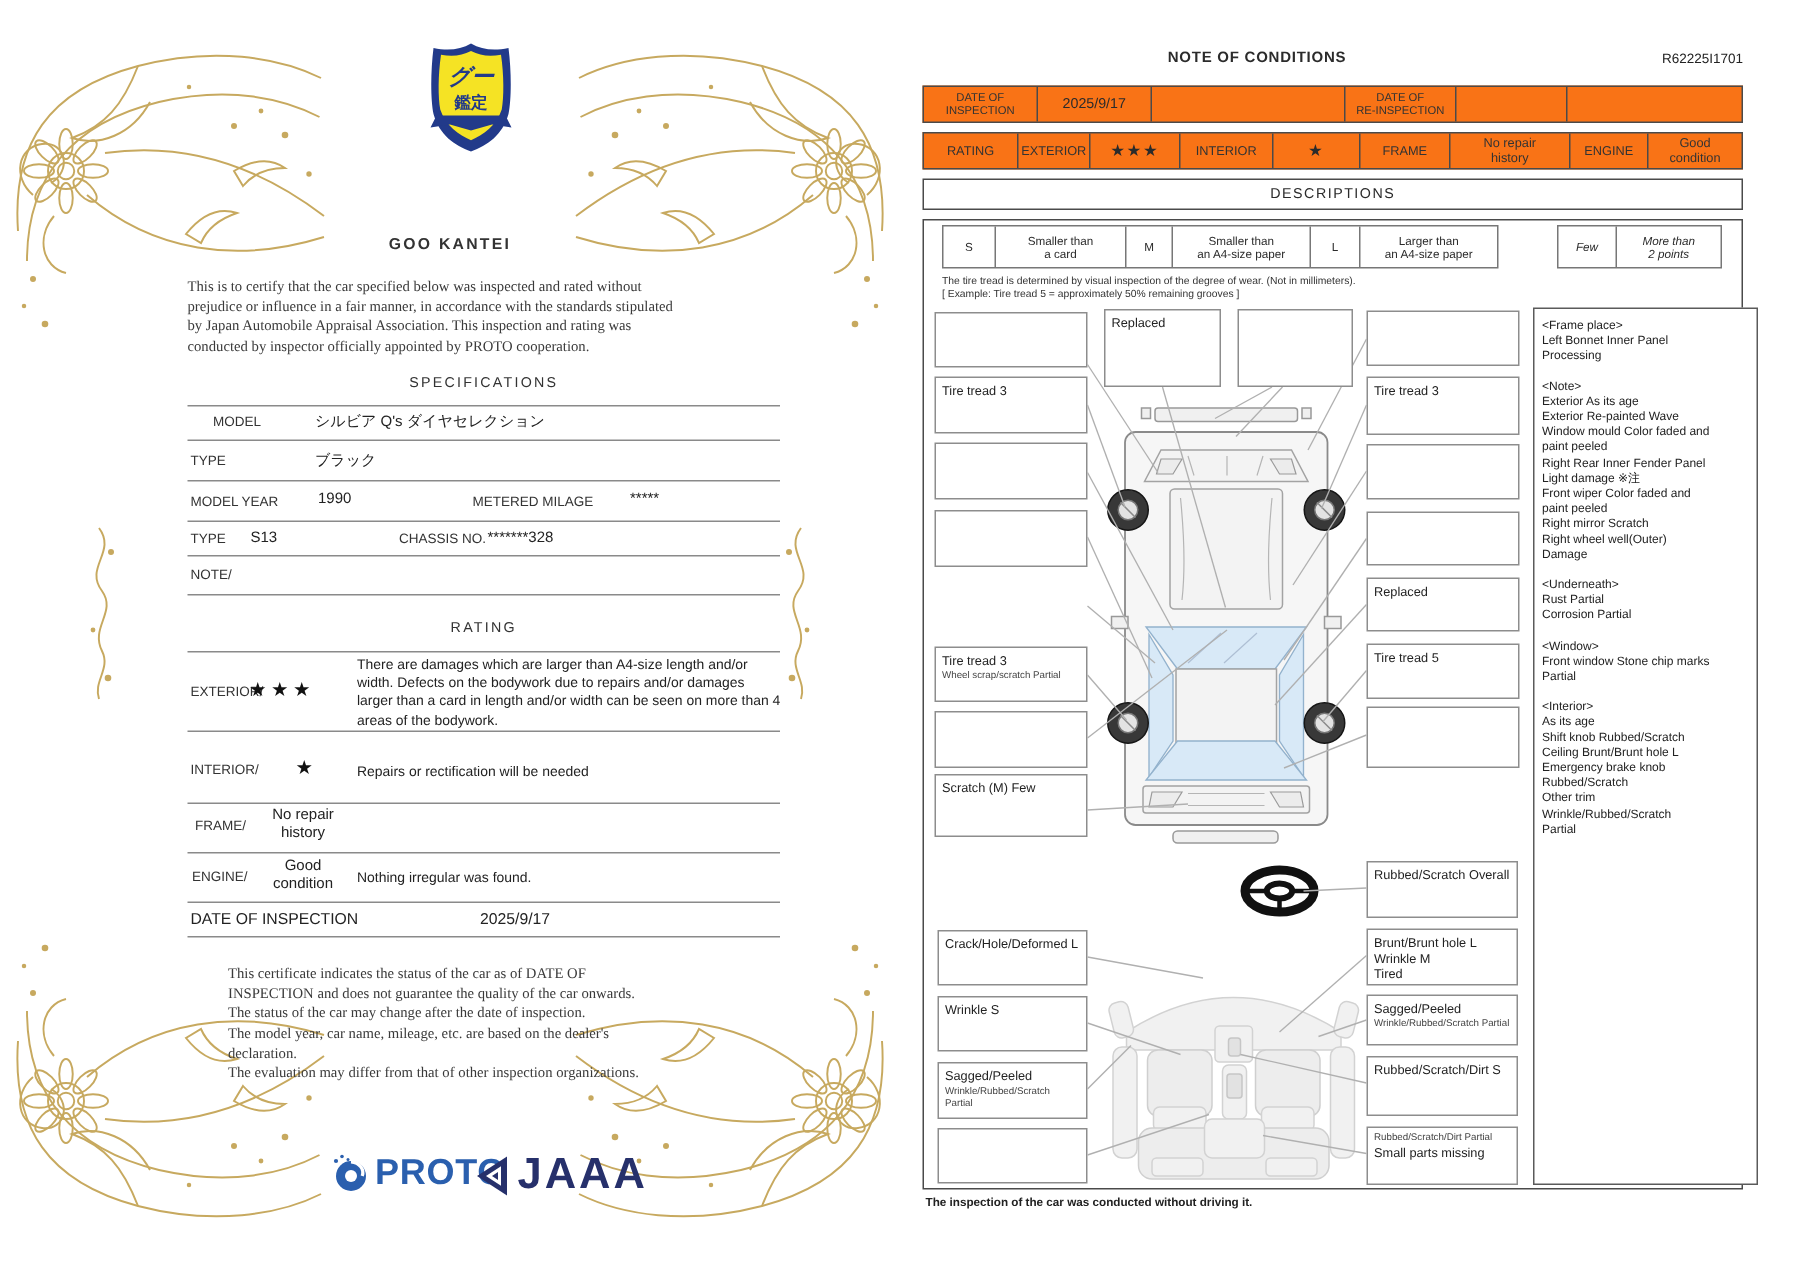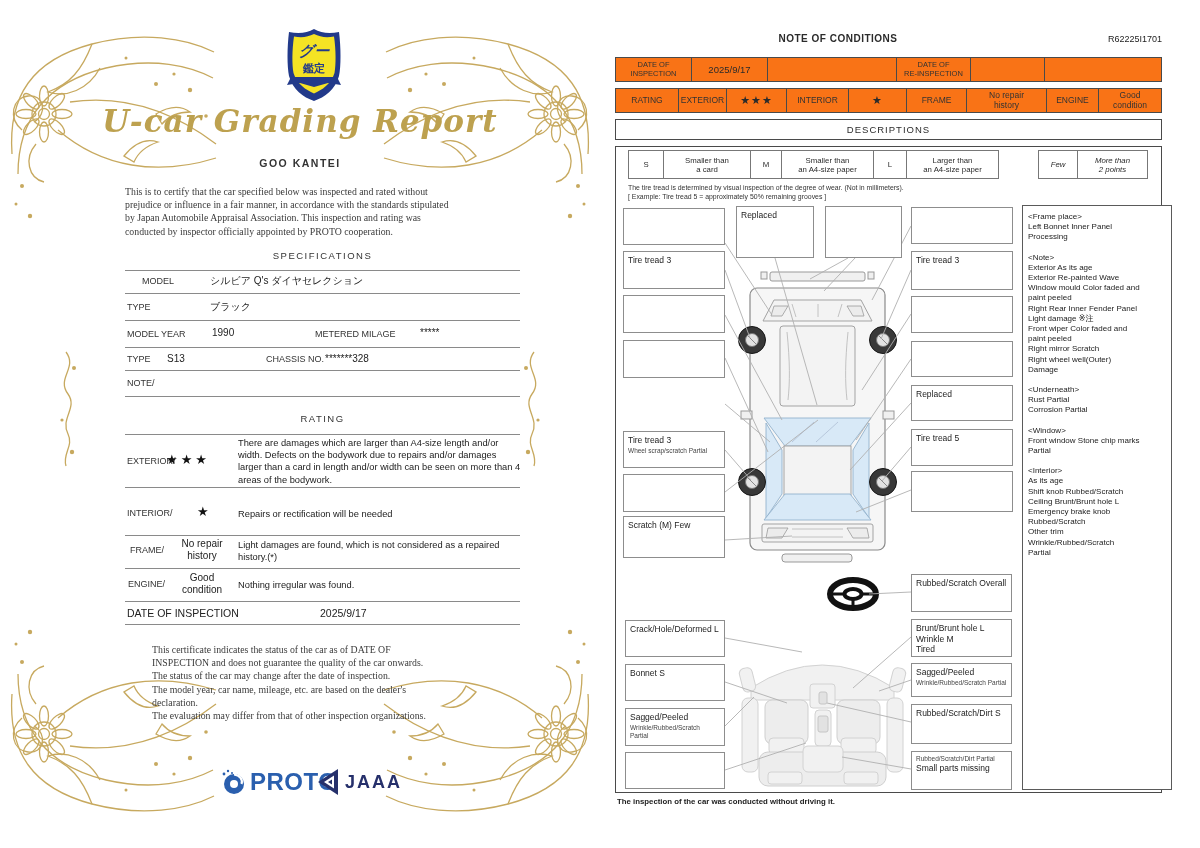--- a/index.html
+++ b/index.html
@@ -17,21 +17,21 @@
   .org{font-size:10.5px;font-weight:bold;letter-spacing:1.5px;text-align:center;color:#333;}
   .serif{font-family:"Liberation Serif","DejaVu Serif",serif;font-size:9.8px;line-height:13.2px;color:#3a3a3a;}
   .heading{font-size:9.5px;letter-spacing:1.5px;text-align:center;color:#333;}
   .rule{position:absolute;left:125px;width:395px;height:1px;background:#8a8a8a;}
   .lbl{font-size:9px;color:#333;}
   .val{font-size:10px;color:#222;}
   .stars3{font-size:13px;letter-spacing:3px;color:#111;}
   .rdesc{font-size:9.3px;line-height:12.2px;color:#222;}
   .ctr{text-align:center;}
   .proto-txt{font-size:24px;font-weight:800;color:#2a5fae;letter-spacing:.5px;}
-  .jaaa-txt{font-size:18px;font-weight:800;color:#26306b;letter-spacing:2px;}
+  .jaaa-txt{font-size:29px;font-weight:800;color:#26306b;letter-spacing:2px;}
   
   .row-table{position:absolute;display:flex;border:1px solid #4a4a4a;box-sizing:border-box;background:#f97316;}
   .cell{display:flex;align-items:center;justify-content:center;text-align:center;box-sizing:border-box;
     border-left:1px solid #4a4a4a;height:100%;}
   .cell:first-child{border-left:none;}
   .t-label{font-size:7.5px;line-height:8.6px;color:#333;}
   .t-value{font-size:9.5px;}
   .t-star{font-size:11px;letter-spacing:1px;}
   .big-box{position:absolute;border:1.5px solid #4a4a4a;box-sizing:border-box;}
   .desc-bar{position:absolute;border:1px solid #4a4a4a;box-sizing:border-box;display:flex;align-items:center;
@@ -119,21 +119,20 @@
   </svg>
 
   <svg class="abs" style="left:283px;top:28px;" width="62" height="74" viewBox="0 0 62 74">
     <path d="M31,1 C38,5 46,6 56,4 C58,20 58,38 56,48 C52,62 42,69 31,73 C20,69 10,62 6,48 C4,38 4,20 6,4 C16,6 24,5 31,1 Z" fill="#223a8a"></path>
     <path d="M31,6 C37,9 43,10 51,8.5 C53,22 53,37 51.5,45 C48,56 39,62 31,65.5 C23,62 14,56 10.5,45 C9,37 9,22 11,8.5 C19,10 25,9 31,6 Z" fill="#f5e324"></path>
     <text x="31" y="28" text-anchor="middle" font-size="15" font-weight="bold" font-style="italic" fill="#223a8a">グー</text>
     <text x="31" y="44" text-anchor="middle" font-size="11" font-weight="bold" fill="#223a8a">鑑定</text>
     <path d="M8,49 L54,49 L58,57 L45,55 L31,59 L17,55 L4,57 Z" fill="#223a8a"></path>
   </svg>
 
-  <div class="abs cert-title" style="left:40px;top:103px;width:520px;">U-car Grading Report</div>
   <div class="abs org" style="left:40px;top:157px;width:520px;">GOO KANTEI</div>
 
   <div class="abs serif pre" style="left:125px;top:185px;width:405px;">This is to certify that the car specified below was inspected and rated without
 prejudice or influence in a fair manner, in accordance with the standards stipulated
 by Japan Automobile Appraisal Association. This inspection and rating was
 conducted by inspector officially appointed by PROTO cooperation.</div>
 
   <div class="abs heading" style="left:125px;top:250px;width:395px;">SPECIFICATIONS</div>
 
   <div class="rule" style="top:270px;"></div>
@@ -170,21 +169,20 @@
   <div class="abs stars3" style="left:166px;top:452px;">★★★</div>
   <div class="abs rdesc" style="left:238px;top:437px;width:284px;">There are damages which are larger than A4-size length and/or width. Defects on the bodywork due to repairs and/or damages larger than a card in length and/or width can be seen on more than 4 areas of the bodywork.</div>
 
   <div class="abs lbl" style="left:127px;top:508px;">INTERIOR/</div>
   <div class="abs stars3" style="left:197px;top:504px;">★</div>
   <div class="abs rdesc" style="left:238px;top:508px;width:284px;">Repairs or rectification will be needed</div>
 
   <div class="abs lbl" style="left:130px;top:545px;">FRAME/</div>
   <div class="abs val pre ctr" style="left:166px;top:538px;width:72px;line-height:12px;">No repair
 history</div>
-  <div class="abs rdesc" style="left:238px;top:539px;width:284px;">Light damages are found, which is not considered as a repaired history.(*)</div>
 
   <div class="abs lbl" style="left:128px;top:579px;">ENGINE/</div>
   <div class="abs val pre ctr" style="left:166px;top:572px;width:72px;line-height:12px;">Good
 condition</div>
   <div class="abs rdesc" style="left:238px;top:579px;width:284px;">Nothing irregular was found.</div>
 
   <div class="abs val" style="left:127px;top:607px;font-size:10.5px;">DATE OF INSPECTION</div>
   <div class="abs val" style="left:320px;top:607px;font-size:10.5px;">2025/9/17</div>
 
   <div class="abs serif pre" style="left:152px;top:643px;width:345px;">This certificate indicates the status of the car as of DATE OF
@@ -432,21 +430,21 @@
   <div class="callout" style="left:311px;top:471px;width:102px;height:41px;">
     <div class="co-main pre"></div>
       <div class="co-sub pre"></div>
   </div>
 
   <div class="callout" style="left:25px;top:620px;width:100px;height:37px;">
     <div class="co-main pre">Crack/Hole/Deformed L</div>
       <div class="co-sub pre"></div>
   </div>
   <div class="callout" style="left:25px;top:664px;width:100px;height:37px;">
-    <div class="co-main pre">Bonnet S</div>
+    <div class="co-main pre">Wrinkle S</div>
       <div class="co-sub pre"></div>
   </div>
   <div class="callout" style="left:25px;top:708px;width:100px;height:38px;">
     <div class="co-main pre">Sagged/Peeled</div>
       <div class="co-sub pre">Wrinkle/Rubbed/Scratch Partial</div>
   </div>
   <div class="callout" style="left:25px;top:752px;width:100px;height:37px;">
     <div class="co-main pre"></div>
       <div class="co-sub pre"></div>
   </div>

